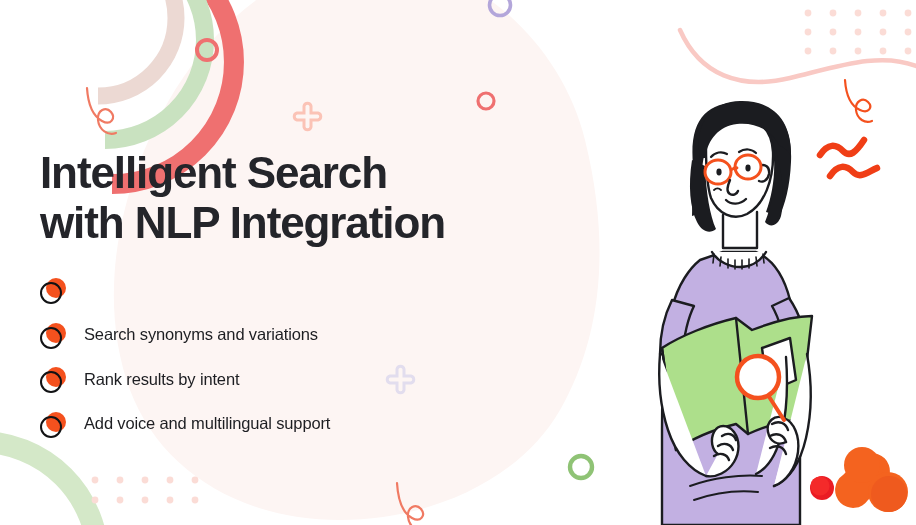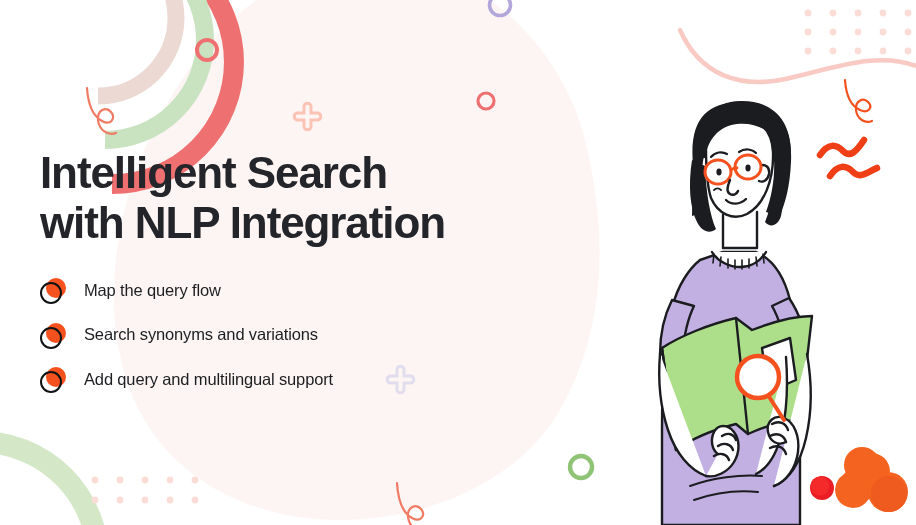--- a/index.html
+++ b/index.html
@@ -278,32 +278,38 @@
   <div id="text-column">
     <h1 id="page-title">Intelligent Search
 with NLP Integration</h1>
 
     <ul id="bullet-list">
       <li>
         <span class="bullet-marker">
           <span class="dot"></span>
             <span class="ring"></span>
         </span>
-        <span class="bullet-text">Map the query flow</span>
       </li>
       <li>
         <span class="bullet-marker">
           <span class="dot"></span>
             <span class="ring"></span>
         </span>
         <span class="bullet-text">Search synonyms and variations</span>
       </li>
       <li>
         <span class="bullet-marker">
           <span class="dot"></span>
             <span class="ring"></span>
         </span>
-        <span class="bullet-text">Add query and multilingual support</span>
+        <span class="bullet-text">Rank results by intent</span>
+      </li>
+      <li>
+        <span class="bullet-marker">
+          <span class="dot"></span>
+            <span class="ring"></span>
+        </span>
+        <span class="bullet-text">Add voice and multilingual support</span>
       </li>
     </ul>
   </div>
 
 </div>
 
 </body></html>

